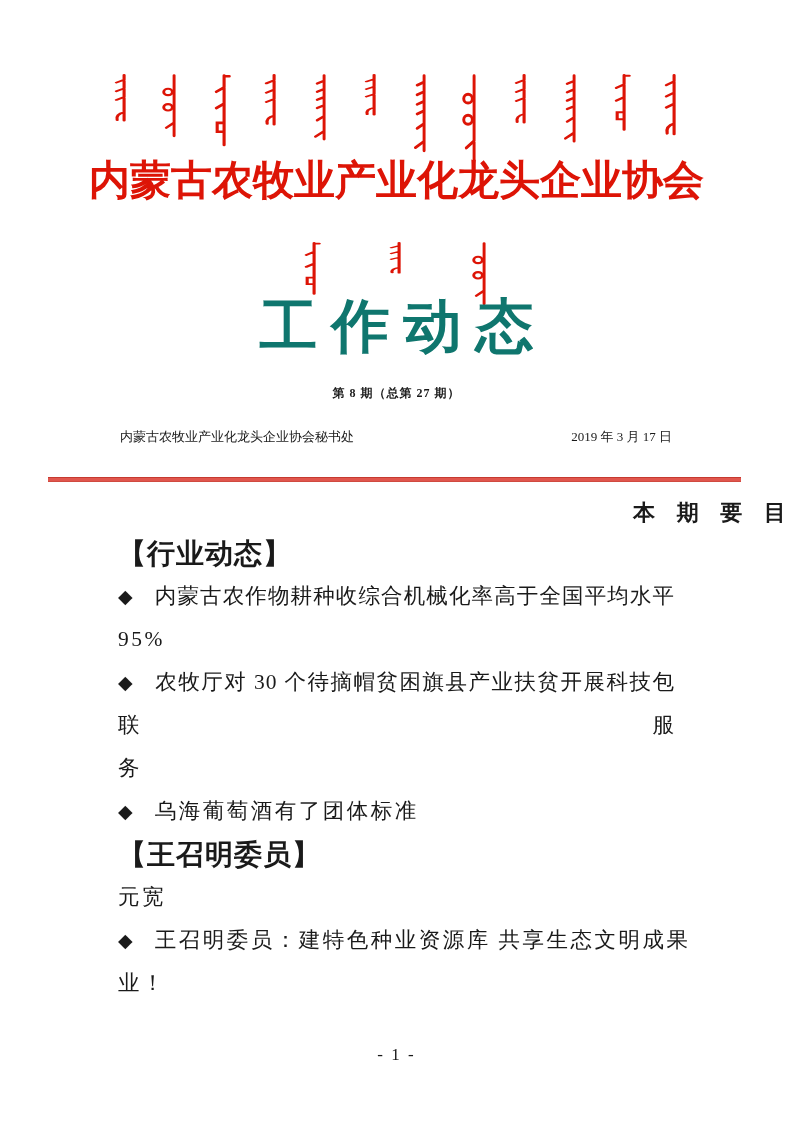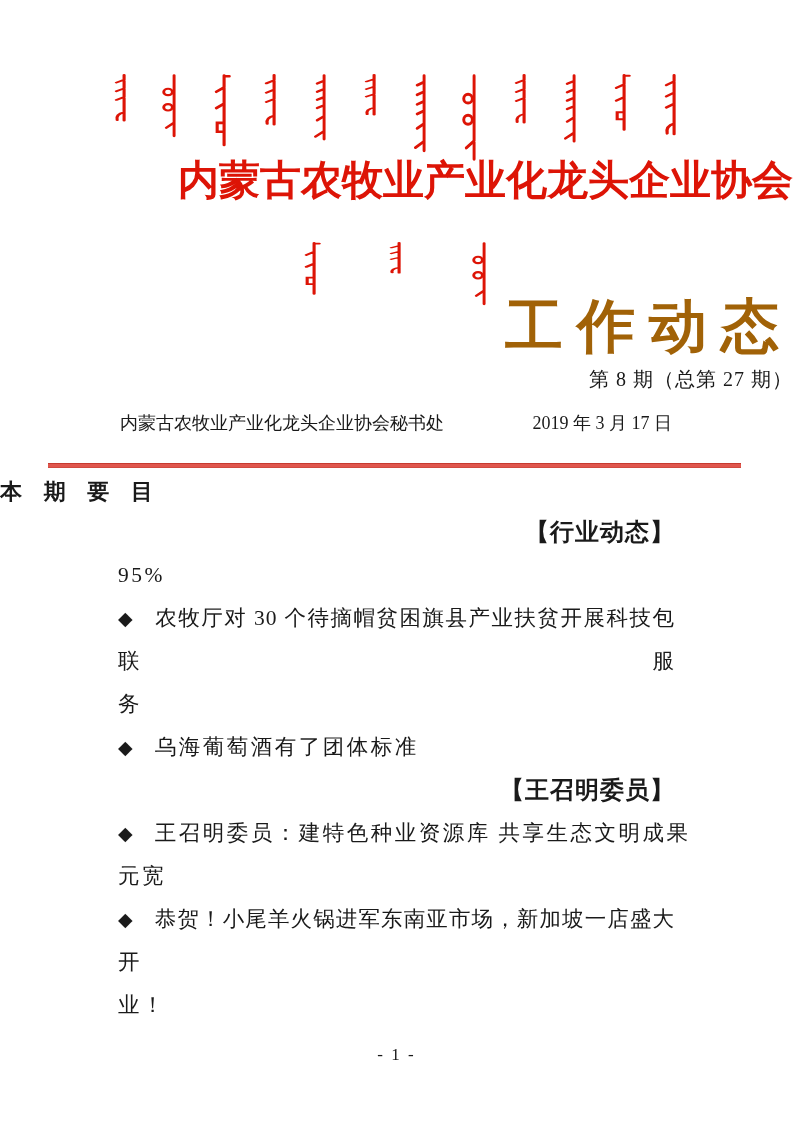--- a/index.html
+++ b/index.html
@@ -8,21 +8,21 @@
     position: relative;
     width: 793px;
     height: 1122px;
     margin: 0 auto;
     background: #ffffff;
     font-family: "Liberation Serif", "DejaVu Serif", serif;
     color: #1a1a1a;
     overflow: hidden;
   }
   
-  .masthead { padding-top: 74px; text-align: right; }
+  .masthead { padding-top: 74px; text-align: center; }
   .mongol-row {
     display: flex;
     justify-content: center;
     align-items: flex-start;
     color: #dd1406;
   }
   .mongol-row-1 { gap: 31px; height: 80px; }
   .mongol-row-2 { gap: 66px; height: 62px; margin-top: 32px; }
   .mg { width: 19px; display: block; }
   .org-title {
@@ -31,67 +31,66 @@
     font-weight: bold;
     color: #dd1406;
     letter-spacing: 0px;
     line-height: 60px;
     white-space: nowrap;
   }
   .work-title {
     margin-top: -12px;
     font-size: 58px;
     font-weight: bold;
-    color: #a16207;
+    color: #0f766e;
     letter-spacing: 14px;
     text-indent: 14px; 
     line-height: 70px;
     white-space: nowrap;
   }
   .issue-line {
-    margin-top: 2px;
-    font-size: 20px;
-    font-weight: normal;
+    margin-top: 16px;
+    font-size: 12px;
+    font-weight: bold;
     line-height: 30px;
     letter-spacing: 1px;
   }
   .byline {
     margin: 16px 121px 0 120px;
     display: flex;
     justify-content: space-between;
     align-items: baseline;
-    font-size: 18px;
+    font-size: 13px;
     line-height: 26px;
   }
   .red-rule {
     margin: 27px 0 0 48px;
     width: 693px;
     height: 5px;
     background: #e0564d;
     border-top: 1.5px solid #c63a30;
     border-bottom: 1px solid #d04a40;
   }
   
   .toc-title {
-    margin-top: 9px;
-    text-align: left;
+    margin-top: 16px;
+    text-align: right;
     font-family: "DejaVu Sans", "Liberation Sans", sans-serif;
     font-size: 22px;
     font-weight: bold;
     letter-spacing: 7px;
     line-height: 30px;
   }
   .toc { margin: 4px 118px 0 118px; }
   .toc-heading {
     font-family: "DejaVu Sans", "Liberation Sans", sans-serif;
-    font-size: 24px;
+    font-size: 28px;
     font-weight: bold;
     line-height: 43px;
     letter-spacing: 1px;
-    text-align: right;
   }
   .toc-line {
     font-size: 21.5px;
     line-height: 43px;
     letter-spacing: 2.5px;
     white-space: nowrap;
   }
   .toc-line.just {
     white-space: normal;
     text-align: justify;
@@ -212,41 +211,41 @@
 
     <div class="red-rule"></div>
   </div>
 
   <div class="toc-title">本 期 要 目</div>
 
   <div class="toc">
 
     <div class="toc-heading">【行业动态】</div>
 
+    <div class="toc-line just">
+      <span class="bullet">◆</span><span>内蒙古农作物耕种收综合机械化率高于全国平均水平</span>
+    </div>
     <div class="toc-line">95%</div>
 
     <div class="toc-line just">
       <span class="bullet">◆</span><span>农牧厅对 30 个待摘帽贫困旗县产业扶贫开展科技包联服</span>
     </div>
     <div class="toc-line">务</div>
 
     <div class="toc-line">
       <span class="bullet">◆</span><span>乌海葡萄酒有了团体标准</span>
     </div>
 
     <div class="toc-heading">【王召明委员】</div>
 
+    <div class="toc-line">元宽</div>
+
     <div class="toc-line">
       <span class="bullet">◆</span><span>王召明委员：建特色种业资源库 共享生态文明成果</span>
     </div>
 
-    <div class="toc-line">元宽</div>
-
-    <div class="toc-line just">
-      <span class="bullet">◆</span><span>恭贺！小尾羊火锅进军东南亚市场，新加坡一店盛大开</span>
-    </div>
     <div class="toc-line">业！</div>
 
   </div>
 
   <div class="footer">- 1 -</div>
 
 </div>
 
 </body></html>

